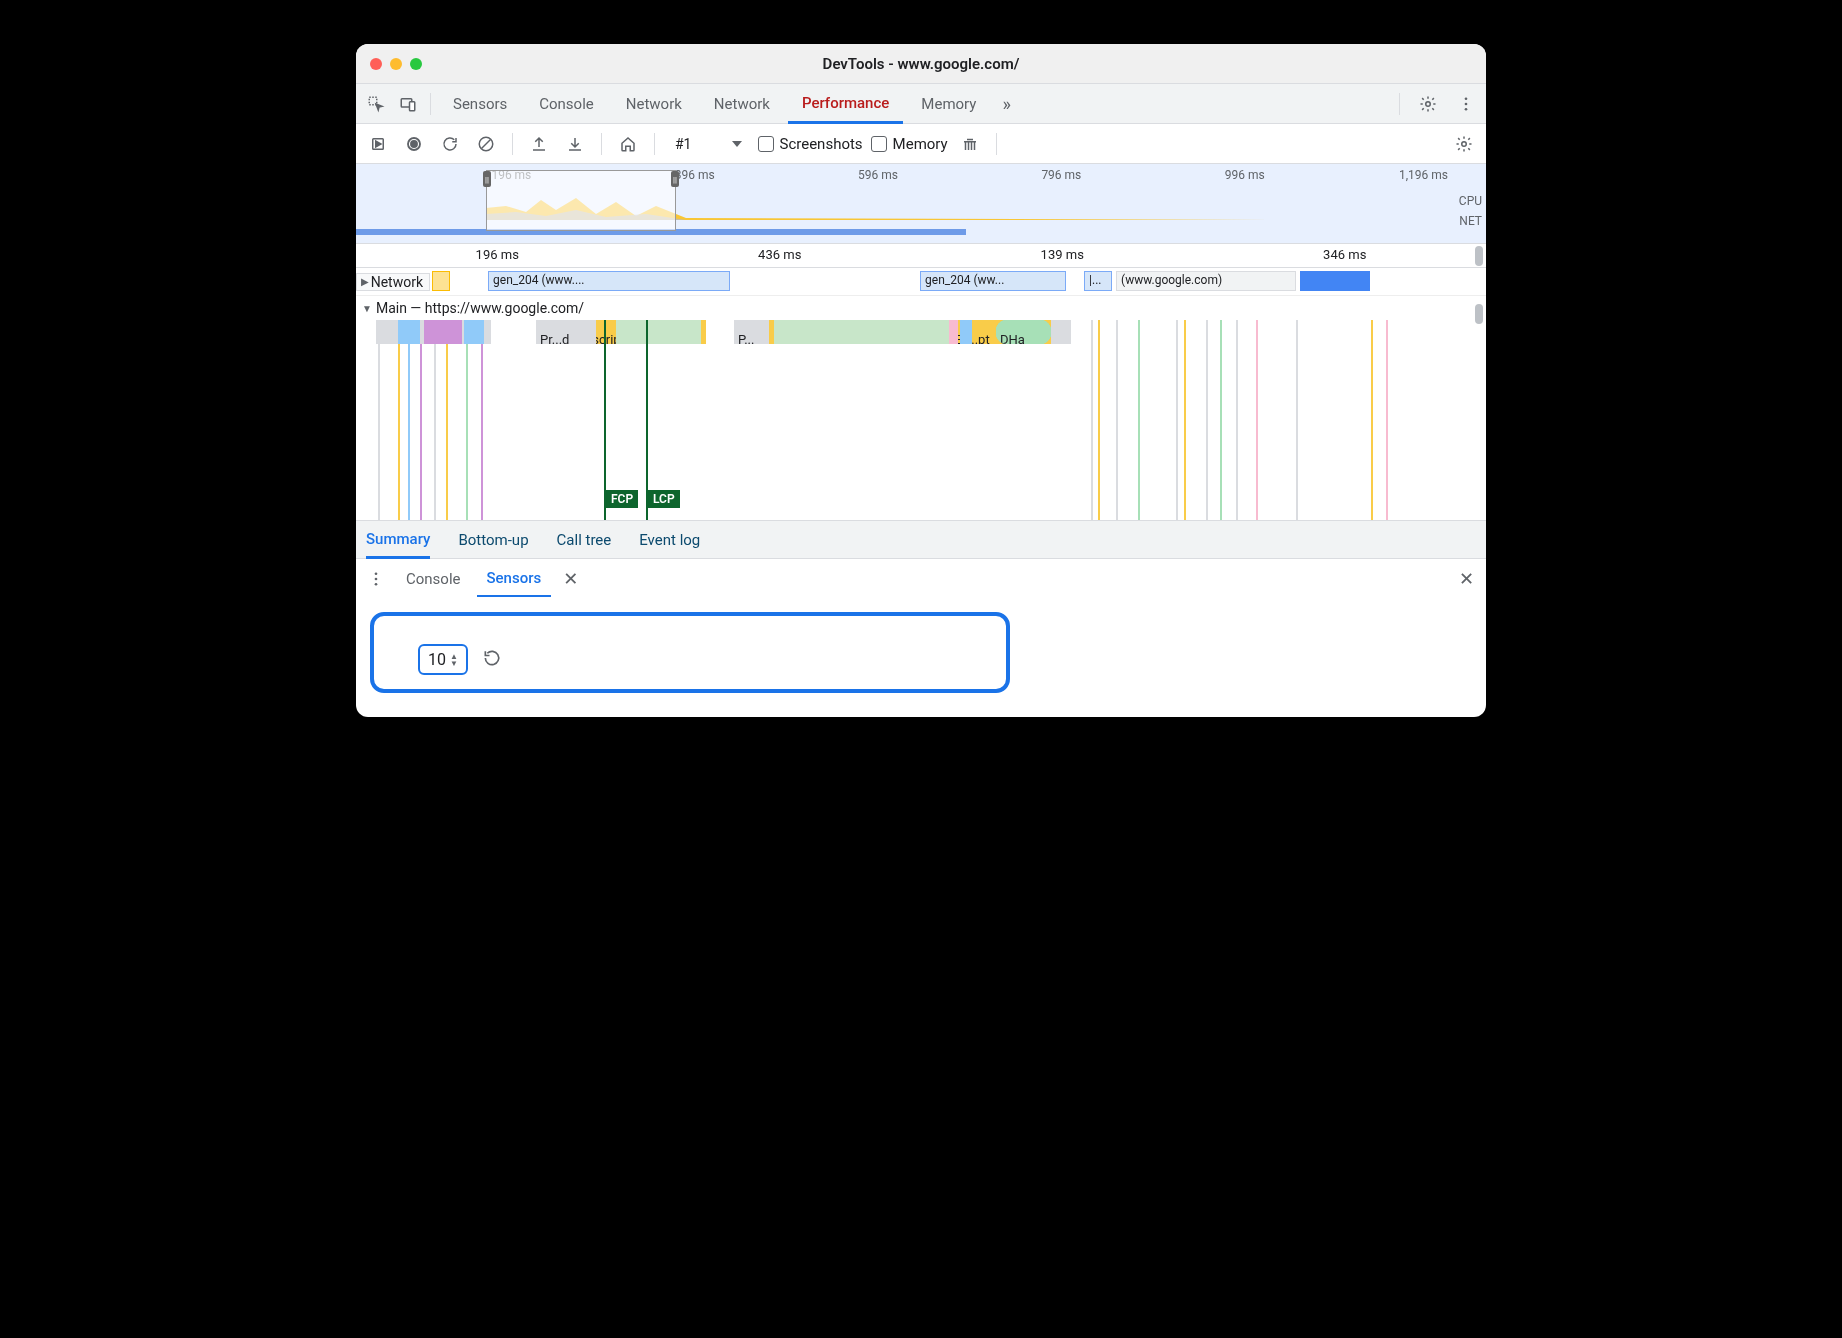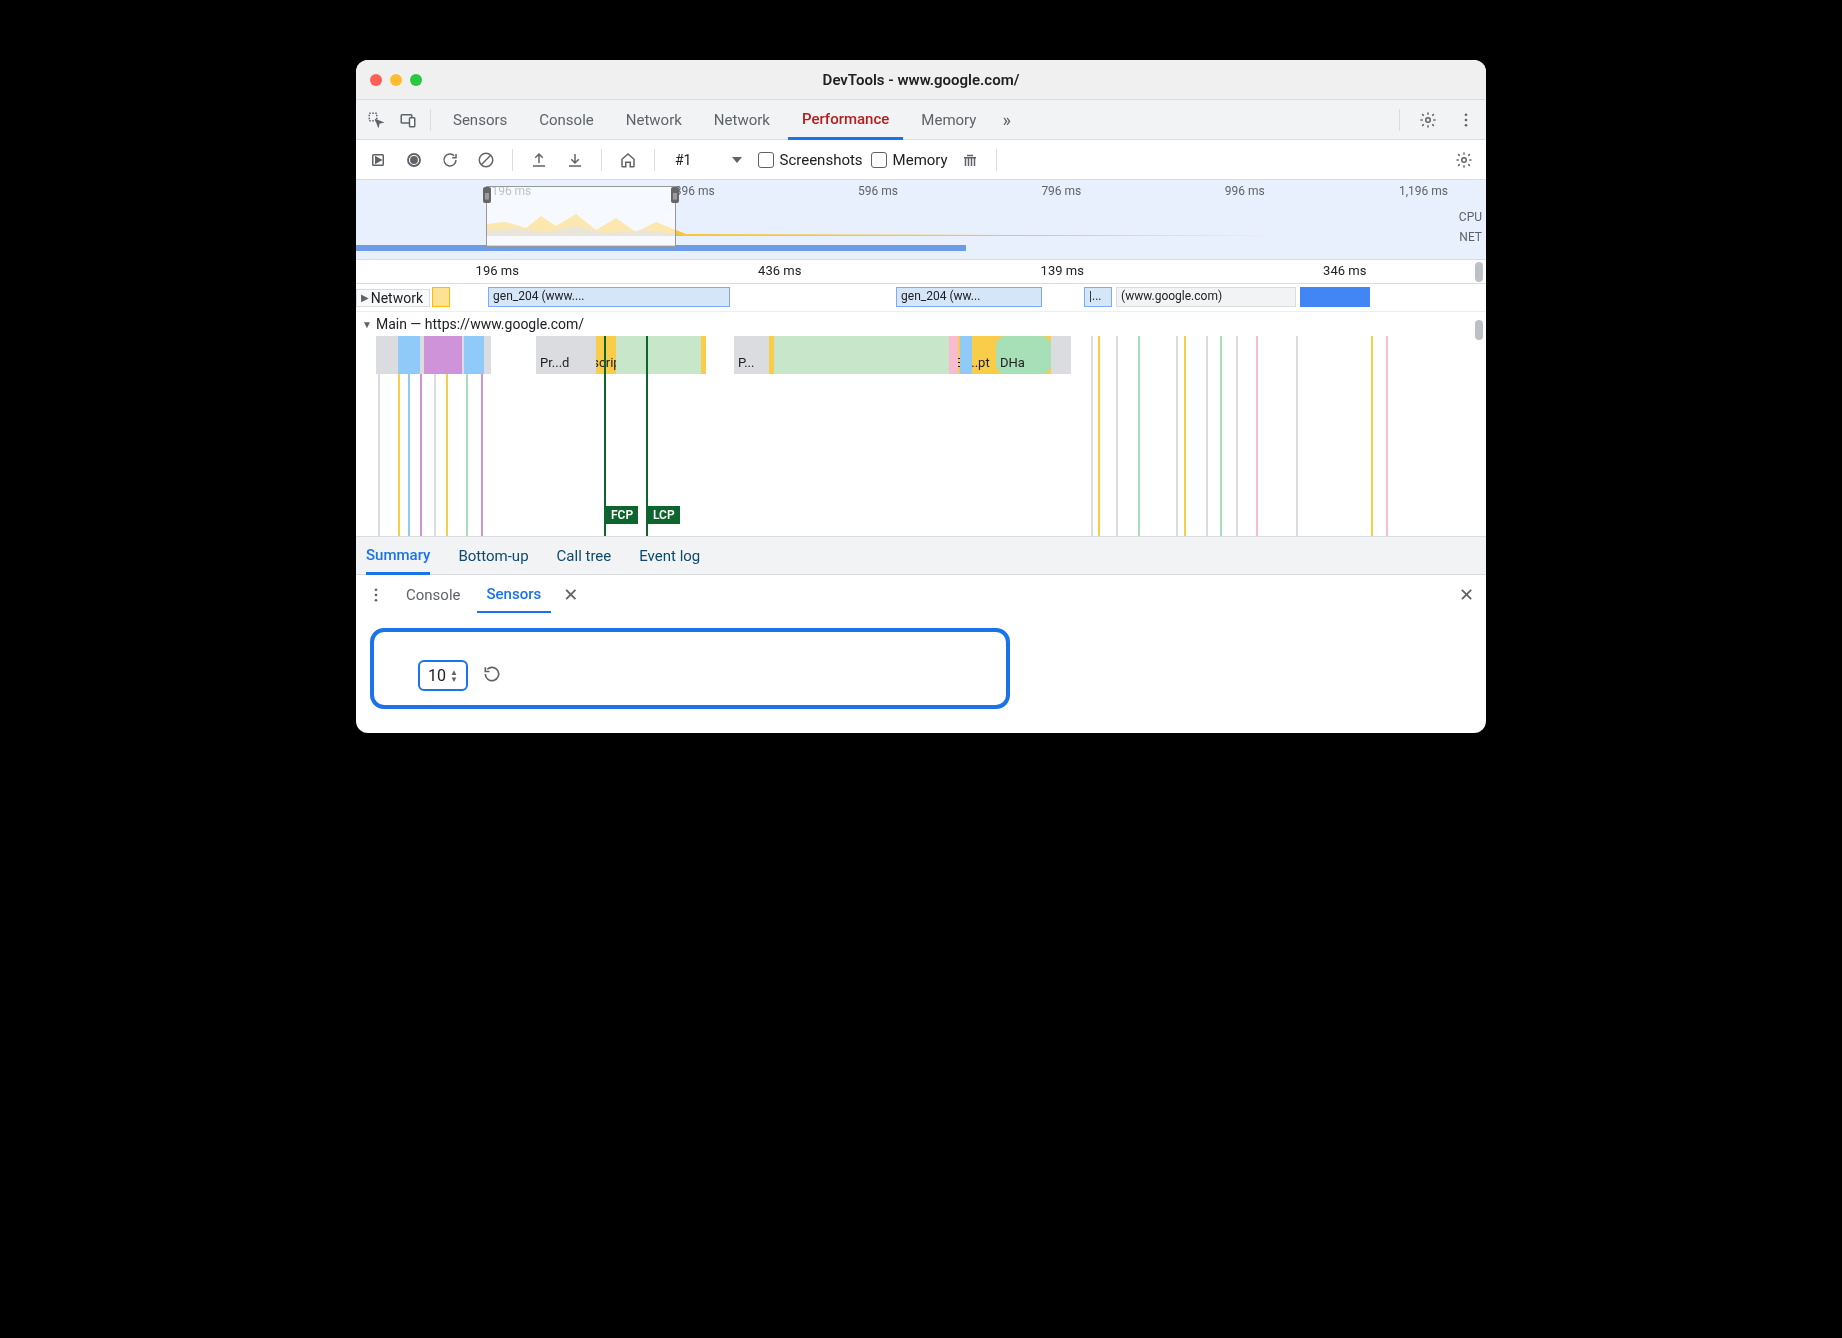--- a/index.html
+++ b/index.html
@@ -1,17 +1,17 @@
 <!DOCTYPE html>
 <html><head>
 <meta charset="utf-8">
 <style>
 * { box-sizing: border-box; margin: 0; padding: 0; }
 body { background: #000; display: flex; align-items: flex-start; justify-content: center; font-family: -apple-system, BlinkMacSystemFont, "Segoe UI", Roboto, sans-serif; font-size: 14px; color: #202124; }
-.window { width: 1130px; margin: 60px auto 0; background: #fff; border-radius: 12px; box-shadow: 0 20px 60px rgba(0,0,0,0.5); overflow: hidden; }
+.window { width: 1130px; margin: 44px auto 0; background: #fff; border-radius: 12px; box-shadow: 0 20px 60px rgba(0,0,0,0.5); overflow: hidden; }
 .titlebar { height: 40px; background: #f0f0f0; display: flex; align-items: center; position: relative; border-bottom: 1px solid #dadce0; }
 .traffic { display: flex; gap: 8px; padding-left: 14px; }
 .dot { width: 12px; height: 12px; border-radius: 50%; }
 .dot.red { background: #ff5f57; }
 .dot.yellow { background: #febc2e; }
 .dot.green { background: #28c840; }
 .title { position: absolute; left: 0; right: 0; text-align: center; font-weight: 600; font-size: 15px; pointer-events: none; }
 .main-tabs { height: 40px; background: #f1f3f4; display: flex; align-items: center; padding: 0 6px; border-bottom: 1px solid #dadce0; gap: 4px; }
 .toolbar-icon { width: 28px; height: 28px; display: flex; align-items: center; justify-content: center; color: #5f6368; border-radius: 4px; cursor: pointer; }
 .toolbar-icon svg { width: 18px; height: 18px; }
@@ -41,21 +41,21 @@
 .scrollbar-thumb { position: absolute; right: 3px; width: 8px; height: 20px; background: #bdc1c6; border-radius: 4px; }
 .track-row { display: flex; align-items: center; height: 28px; border-bottom: 1px solid #eee; position: relative; }
 .track-header { width: auto; padding: 0 6px 0 4px; display: flex; align-items: center; gap: 2px; font-size: 14px; color: #202124; background: #f8f9fa; border: 1px solid #dadce0; }
 .triangle { font-size: 10px; color: #5f6368; }
 .network-track { position: relative; height: 28px; }
 .net-block { position: absolute; top: 3px; height: 20px; background: #d6e6f9; border: 1px solid #7baaf7; font-size: 12px; padding: 1px 4px; white-space: nowrap; overflow: hidden; }
 .net-block.yellow { background: #fde293; border-color: #fbbc04; }
 .net-block.solid { background: #4285f4; border: none; }
 .main-label { padding: 4px 6px; font-size: 14px; display: flex; align-items: center; gap: 4px; }
 .flame { position: relative; height: 200px; overflow: hidden; }
-.fblock { position: absolute; height: 24px; font-size: 13px; padding: 19px 4px; white-space: nowrap; overflow: hidden; }
+.fblock { position: absolute; height: 24px; font-size: 13px; padding: 12px 4px; white-space: nowrap; overflow: hidden; }
 .gray { background: #dadce0; } .yellow2 { background: #f9cc49; } .green2 { background: #a7e0b7; border-radius: 11px; } .green3 { background: #c8e6c9; } .purple { background: #ce93d8; } .blue2 { background: #90caf9; } .pink { background: #f8bbd0; }
 .vline { position: absolute; top: 0; bottom: 0; width: 2px; }
 .vline.green { background: #0d652d; }
 .marker { position: absolute; padding: 2px 5px; background: #0d652d; color: #fff; font-size: 12px; font-weight: 600; }
 .bottom-tabs { height: 38px; background: #f1f3f4; border-top: 1px solid #dadce0; display: flex; align-items: center; padding: 0 10px; gap: 28px; font-size: 15px; }
 .btab { color: #0c4a6e; cursor: pointer; padding: 8px 0; }
 .btab.active { color: #1a73e8; border-bottom: 3px solid #1a73e8; font-weight: 500; margin-bottom: -1px; }
 .drawer-tabs { height: 40px; display: flex; align-items: center; padding: 0 6px; border-top: 1px solid #dadce0; gap: 6px; }
 .drawer-tab { padding: 8px 10px; color: #5f6368; font-size: 15px; cursor: pointer; }
 .drawer-tab.active { color: #1a73e8; border-bottom: 2.5px solid #1a73e8; font-weight: 500; }
@@ -229,21 +229,21 @@
     </div>
 
     <div class="track-row">
       <div class="track-header">
         <span class="triangle">▶</span>
         <span>Network</span>
       </div>
       <div class="network-track" style="flex:1">
         <div class="net-block yellow" style="left:2px;width:18px"></div>
         <div class="net-block" style="left:58px;width:242px">gen_204 (www....</div>
-        <div class="net-block" style="left:466px;width:146px">gen_204 (ww...</div>
+        <div class="net-block" style="left:490px;width:146px">gen_204 (ww...</div>
         <div class="net-block" style="left:654px;width:28px">|...</div>
         <div class="net-block" style="left:686px;width:180px;background:#f1f3f4;border-color:#dadce0">(www.google.com)</div>
         <div class="net-block solid" style="left:870px;width:70px"></div>
       </div>
     </div>
 
     <div class="scrollbar-thumb" style="top:60px"></div>
     <div class="main-label">
       <span class="triangle">▼</span>
       <span>Main — https://www.google.com/</span>

